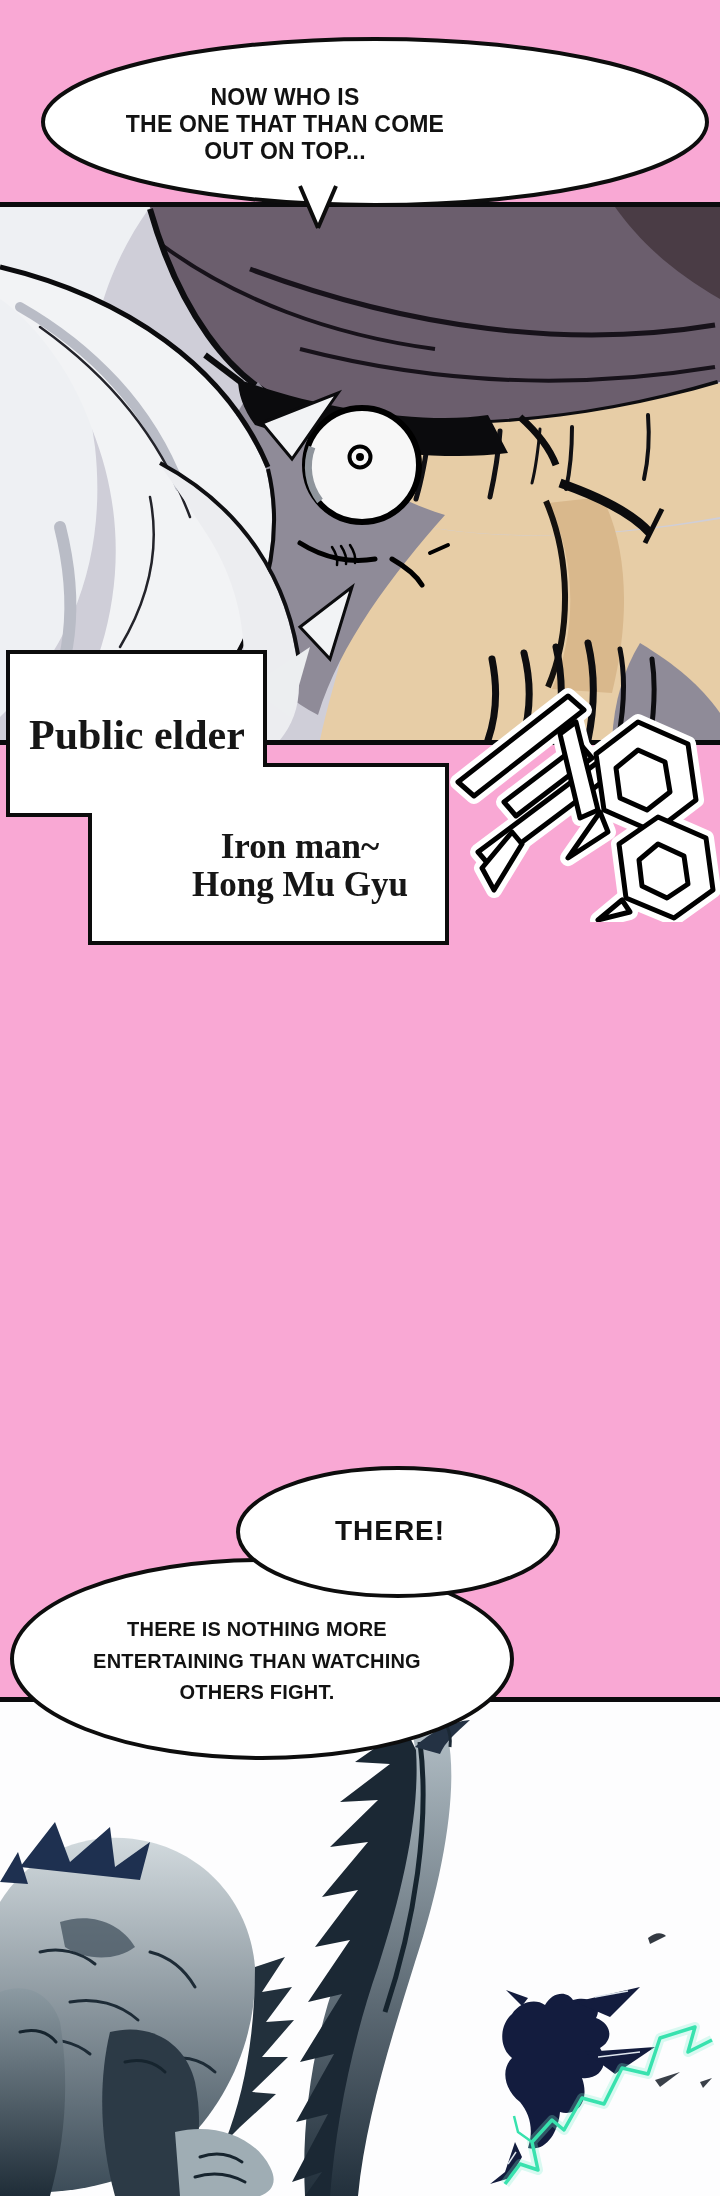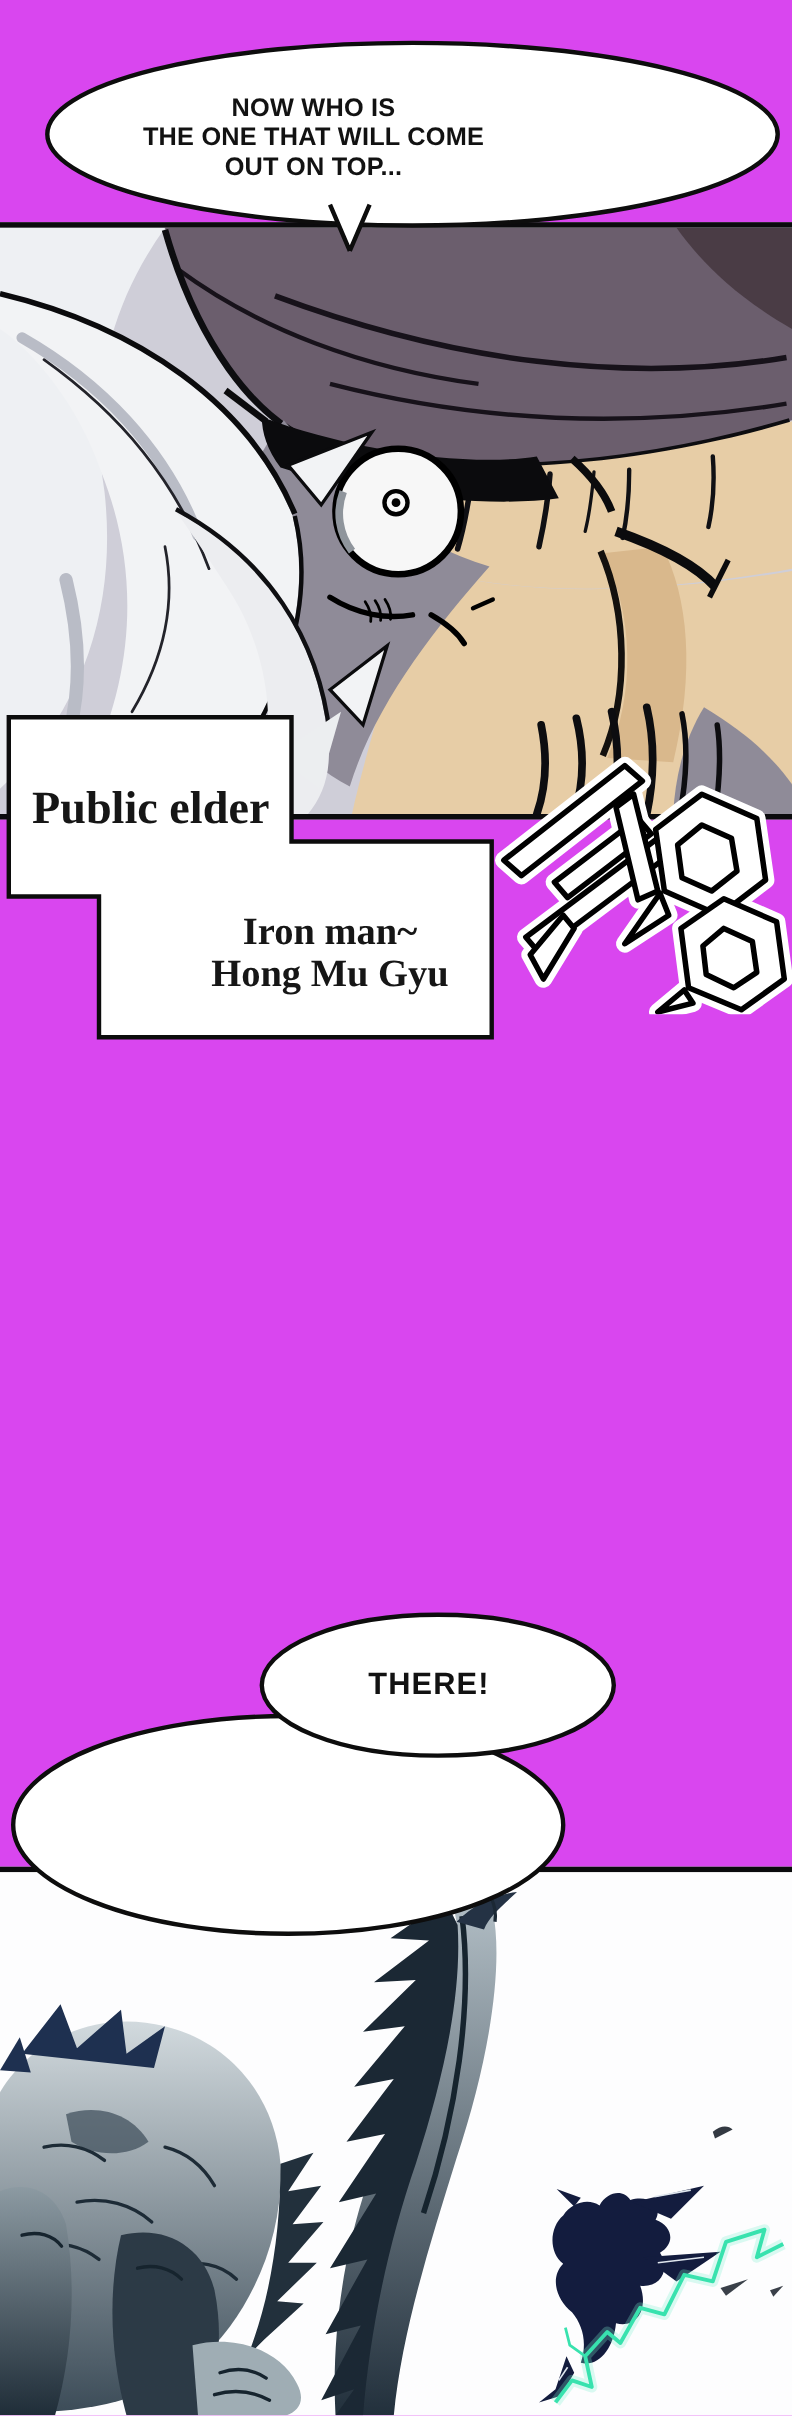--- a/index.html
+++ b/index.html
@@ -1,16 +1,16 @@
 <!DOCTYPE html>
 <html><head>
 <meta charset="utf-8">
 <style>
   html,body{margin:0;padding:0;background:#ffffff;}
-  .page{position:relative;width:720px;height:2196px;background:#d946ef;overflow:hidden;
+  .page{position:relative;width:720px;height:2196px;background:#f9a8d4;overflow:hidden;
         font-family:"Liberation Sans",sans-serif;}
   .abs{position:absolute;}
   svg{display:block;}
   .comic{font-family:"Liberation Sans",sans-serif;font-weight:700;color:#121212;
          text-align:center;letter-spacing:.2px;}
   .bubble1-text{left:65px;top:84px;width:440px;font-size:23px;line-height:27px;z-index:6;}
   .kuku-text{left:250px;top:1516px;width:280px;font-size:28px;line-height:30px;letter-spacing:1px;z-index:8;}
   .bubble2-text{left:32px;top:1614px;width:450px;font-size:20px;line-height:31.5px;z-index:8;}
   .serifbox{font-family:"Liberation Serif",serif;font-weight:600;color:#161616;text-align:center;}
   .elder-text{left:8px;top:712px;width:258px;font-size:42px;line-height:46px;z-index:6;}
@@ -107,21 +107,21 @@
     </svg>
   </div>
 
   <svg class="abs z2" style="left:30px;top:28px;" width="690" height="210" viewBox="0 0 690 210">
     <ellipse cx="345" cy="94" rx="332" ry="83" fill="#ffffff" stroke="#0d0d0d" stroke-width="4"></ellipse>
     <path d="M 270,156 L 288,200 L 306,156 Z" fill="#ffffff"></path>
     <path d="M 270,158 L 288,200 M 306,158 L 288,200" stroke="#0d0d0d" stroke-width="4" fill="none"></path>
   </svg>
   <div class="abs comic bubble1-text">
     <div>NOW WHO IS</div>
-    <div>THE ONE THAT WILL COME</div>
+    <div>THE ONE THAT THAN COME</div>
     <div>OUT ON TOP...</div>
   </div>
 
   <svg class="abs z5" style="left:0;top:640px;" width="460" height="310" viewBox="0 0 460 310">
     <polygon points="8,12 265,12 265,125 447,125 447,303 90,303 90,175 8,175" fill="#ffffff" stroke="#0c0c0c" stroke-width="4"></polygon>
   </svg>
   <div class="abs serifbox elder-text">
     <span>Public elder</span>
   </div>
   <div class="abs serifbox iron-text">
@@ -230,14 +230,19 @@
 
   <svg class="abs z2" style="left:8px;top:1557px;" width="512" height="206" viewBox="0 0 512 206">
     <ellipse cx="254" cy="102" rx="250" ry="99" fill="#ffffff" stroke="#0d0d0d" stroke-width="4"></ellipse>
   </svg>
   <svg class="abs z3" style="left:230px;top:1462px;" width="340" height="145" viewBox="0 0 340 145">
     <ellipse cx="168" cy="70" rx="160" ry="64" fill="#ffffff" stroke="#0d0d0d" stroke-width="4"></ellipse>
   </svg>
   <div class="abs comic kuku-text">
     <span>THERE!</span>
   </div>
+  <div class="abs comic bubble2-text">
+    <div>THERE IS NOTHING MORE</div>
+    <div>ENTERTAINING THAN WATCHING</div>
+    <div>OTHERS FIGHT.</div>
+  </div>
 
 </div>
 
 </body></html>

